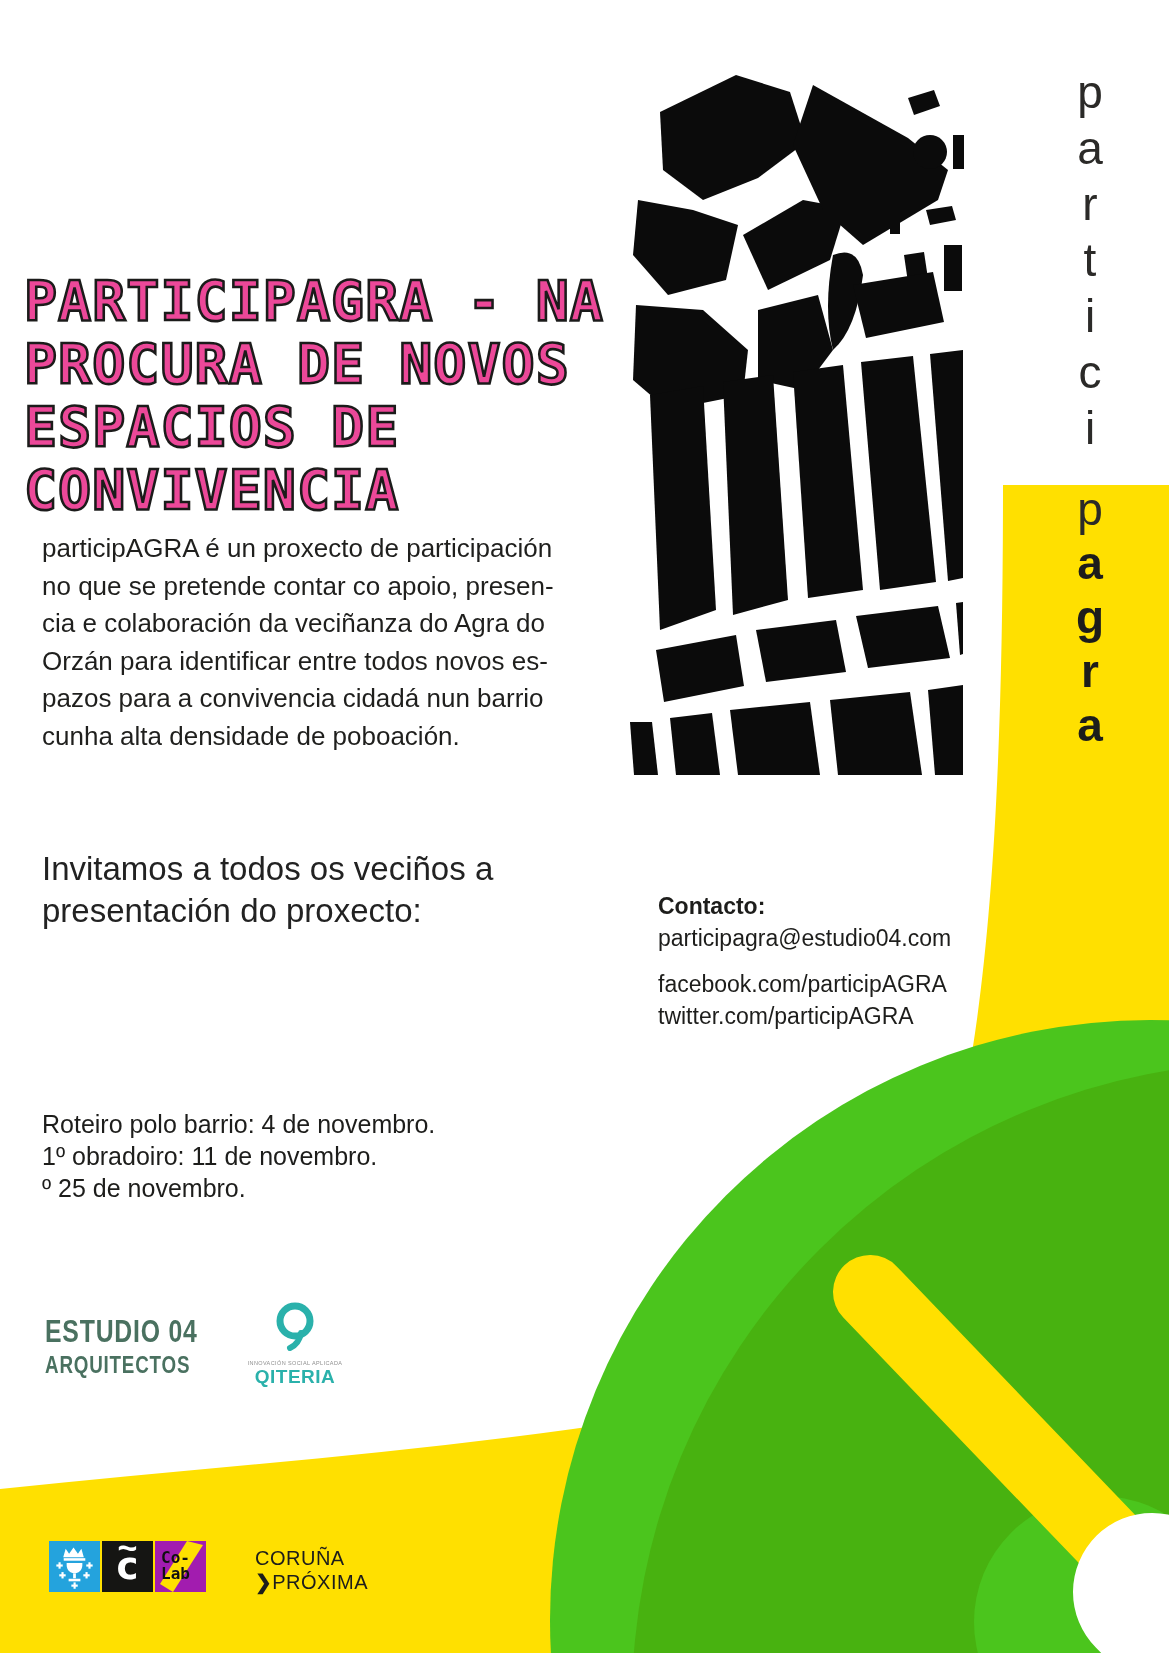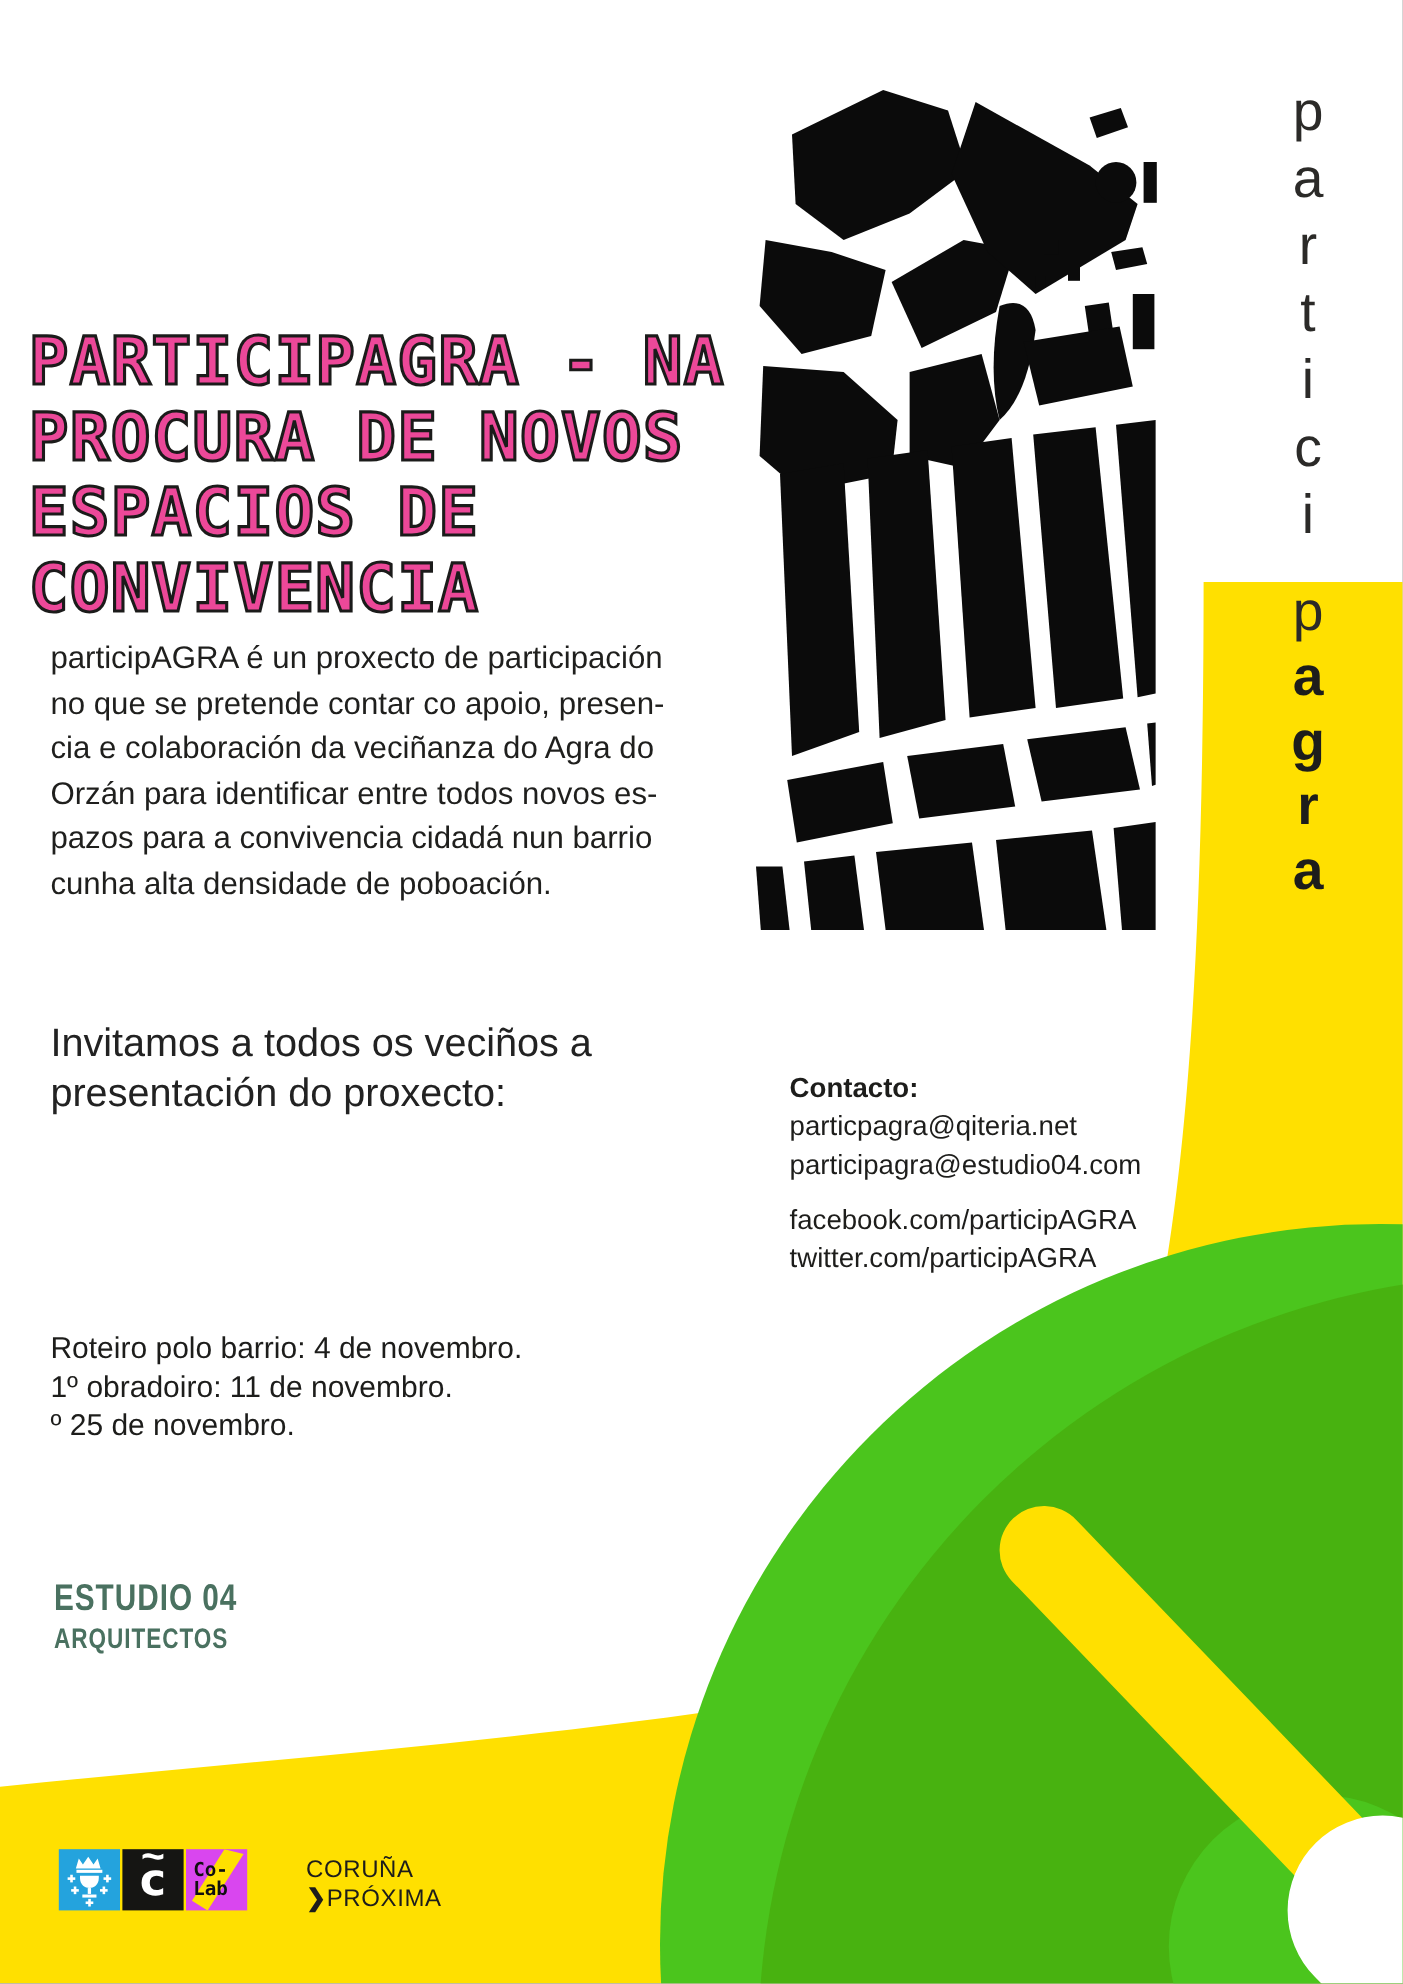--- a/index.html
+++ b/index.html
@@ -39,21 +39,21 @@
   .estudio{left:45px;top:1314px;color:#4a7160;}
   .estudio .l1{display:inline-block;font-size:31px;font-weight:700;letter-spacing:1px;transform:scaleX(.8);transform-origin:left;white-space:nowrap;}
   .estudio .l2{display:inline-block;font-size:23.5px;font-weight:700;letter-spacing:1px;transform:scaleX(.8);transform-origin:left;margin-top:2px;white-space:nowrap;}
   .qiteria{left:240px;top:1300px;width:110px;text-align:center;}
   .qiteria .tag{font-size:5.5px;color:#8f8f8f;letter-spacing:.4px;margin-top:8px;white-space:nowrap;}
   .qiteria .name{font-size:19px;font-weight:700;color:#2ab1ab;letter-spacing:.5px;}
   
   .sq{width:51px;height:51px;top:1541px;}
   .sq-blue{left:49px;background:#24a3dd;}
   .sq-black{left:102px;background:#151513;}
-  .sq-green{left:155px;background:#d946ef;overflow:hidden;}
+  .sq-green{left:155px;background:#a21caf;overflow:hidden;}
   .coruna-c{position:relative;width:100%;height:100%;color:#fff;text-align:center;}
   .coruna-c .tilde{position:absolute;top:-13px;left:0;width:100%;font-size:34px;font-weight:700;}
   .coruna-c .cee{position:absolute;top:4px;left:0;width:100%;font-size:37px;font-weight:800;font-family:"DejaVu Sans",sans-serif;}
   .colab-txt{position:absolute;left:6px;top:9px;font-family:"DejaVu Sans Mono",monospace;font-weight:700;font-size:16px;line-height:16px;color:#101010;}
   .coruna-prox{left:255px;top:1546px;font-size:20px;letter-spacing:.5px;color:#1d1d1b;line-height:24px;}
   .coruna-prox .chev{font-weight:800;}
 </style>
 </head>
 <body>
 
@@ -121,21 +121,20 @@
 
   <div class="abs schedule">
     <div><b>Roteiro polo barrio:</b><span> 4 de novembro.</span></div>
     <div><b>1º obradoiro:</b><span> 11 de novembro.</span></div>
     <div><b>º</b><span> 25 de novembro.</span></div>
   </div>
 
 
   <div class="abs contact-block">
     <div class="hd">Contacto:</div>
-    <div>particpagra@qiteria.net</div>
     <div>participagra@estudio04.com</div>
     <div class="gap"></div>
     <div>facebook.com/participAGRA</div>
     <div>twitter.com/participAGRA</div>
   </div>
 
   <div class="abs brand-col">
     <span class="lt">p</span>
     <span class="lt">a</span>
     <span class="lt">r</span>
@@ -149,20 +148,28 @@
     <span class="bd">g</span>
     <span class="bd">r</span>
     <span class="bd">a</span>
   </div>
 
   <div class="abs estudio">
     <span class="l1">ESTUDIO 04</span><br>
     <span class="l2">ARQUITECTOS</span>
   </div>
 
+  <div class="abs qiteria">
+    <svg width="110" height="52" viewBox="0 0 110 52">
+      <circle cx="55" cy="21" r="15" fill="none" stroke="#2ab1ab" stroke-width="7"></circle>
+      <path d="M61,33 Q59,44 50,48" fill="none" stroke="#2ab1ab" stroke-width="6" stroke-linecap="round"></path>
+    </svg>
+    <div class="tag">INNOVACIÓN SOCIAL APLICADA</div>
+    <div class="name">QITERIA</div>
+  </div>
 
   <div class="abs sq sq-blue">
     <svg width="51" height="51" viewBox="0 0 52 52" fill="#ffffff">
       <path d="M17,8 l3.5,5 4.5,-6.5 4.5,6.5 3.5,-5 2.5,8.5 h-21 Z"></path>
       <rect x="15" y="17.5" width="22" height="2.6"></rect>
       <path d="M18,22.5 h16 v2 c0,6 -4.5,8.5 -8,8.5 c-3.5,0 -8,-2.5 -8,-8.5 Z"></path>
       <rect x="24.6" y="33" width="2.8" height="5"></rect>
       <rect x="20" y="38.5" width="12" height="2.6"></rect>
       <g>
           <rect x="7.5" y="23.9" width="6.5" height="2.2"></rect>

